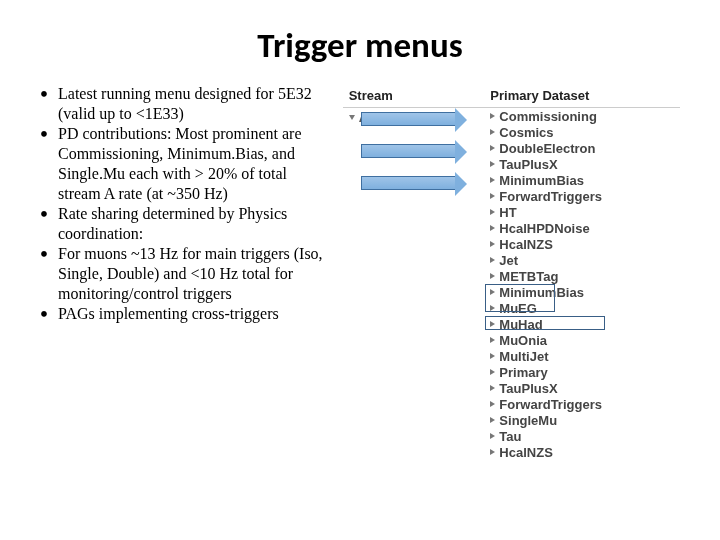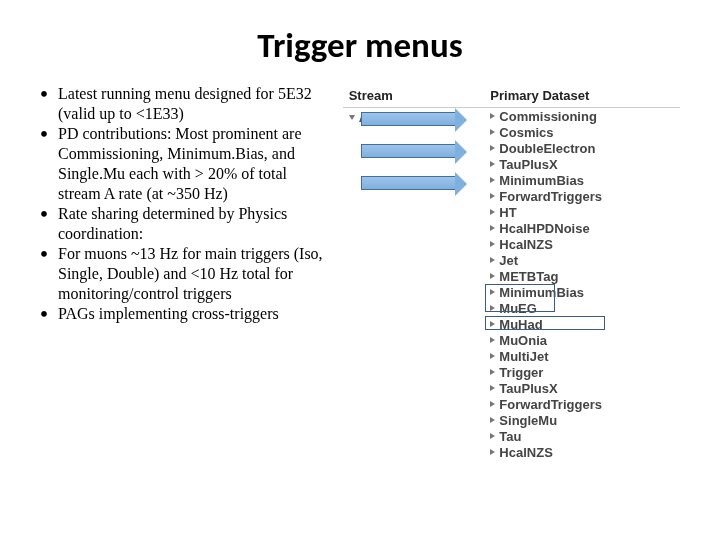--- a/index.html
+++ b/index.html
@@ -152,21 +152,21 @@
                   <div class="pd-item">
                     <span class="tri"></span>
                     <span>MuOnia</span>
                   </div>
                   <div class="pd-item">
                     <span class="tri"></span>
                     <span>MultiJet</span>
                   </div>
                   <div class="pd-item">
                     <span class="tri"></span>
-                    <span>Trigger</span>
+                    <span>Primary</span>
                   </div>
                   <div class="pd-item">
                     <span class="tri"></span>
                     <span>TauPlusX</span>
                   </div>
                   <div class="pd-item">
                     <span class="tri"></span>
                     <span>ForwardTriggers</span>
                   </div>
                   <div class="pd-item">

